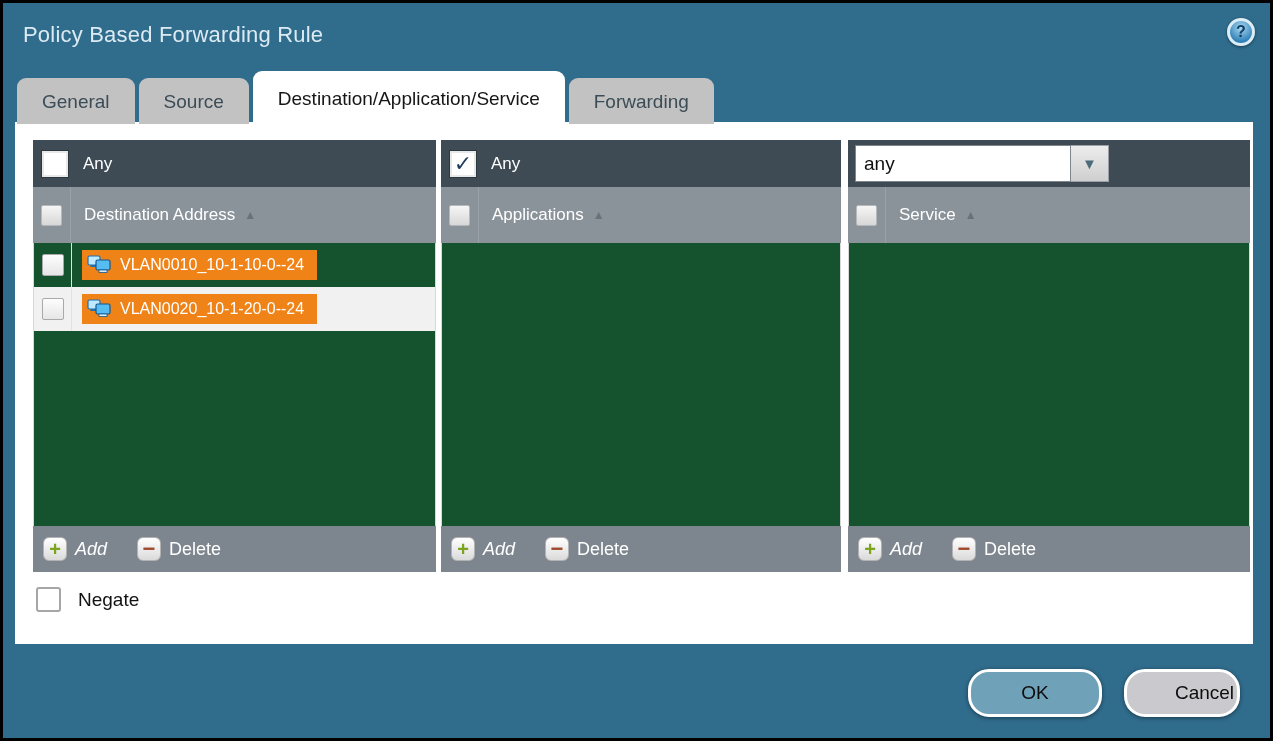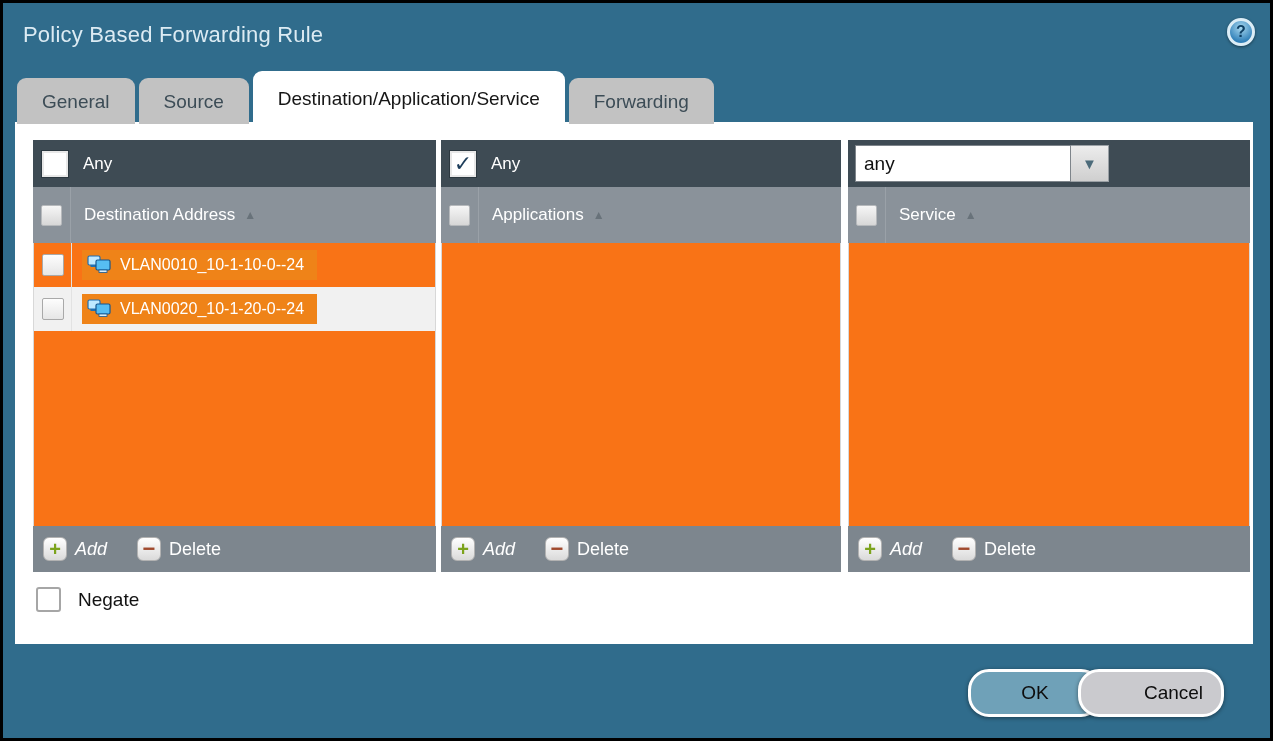--- a/index.html
+++ b/index.html
@@ -49,21 +49,21 @@
 
   .col-header {
     height:56px; background:#8a929a; display:flex; align-items:center;
     color:#fff; font-size:17px; flex:0 0 auto;
   }
   .hdr-cb-cell { width:38px; align-self:stretch; display:flex; align-items:center; justify-content:center; border-right:1px solid #9aa1a8; }
   .cb-disabled { width:21px; height:21px; border-radius:2px; background:linear-gradient(#f6f6f6,#d7d7d7); border:1px solid #b6b9bc; cursor:pointer; }
   .hdr-label { margin-left:13px; display:flex; align-items:center; gap:9px; cursor:pointer; }
   .sort { color:#68727a; font-size:12px; line-height:1; }
 
-  .list { flex:1 1 auto; background:#f97316; border-left:1px solid #d8d8d8; border-right:1px solid #d8d8d8; overflow:hidden; }
+  .list { flex:1 1 auto; background:#14532d; border-left:1px solid #d8d8d8; border-right:1px solid #d8d8d8; overflow:hidden; }
   .row { height:44px; display:flex; align-items:center; cursor:pointer; }
   .row.alt { background:#f1f1f1; }
   .row-cb-cell { width:38px; align-self:stretch; display:flex; align-items:center; justify-content:center; border-right:1px solid #e2e2e2; }
   .cb-row { width:22px; height:22px; border-radius:2px; background:linear-gradient(#fdfdfd,#e6e6e6); border:1px solid #a9a9a9; cursor:pointer; }
   .chip {
     margin-left:10px; height:30px; background:#ef8318; color:#fff; font-size:16px;
     display:inline-flex; align-items:center; gap:8px; padding:0 13px 0 5px; white-space:nowrap;
   }
 
   .bottom-bar {
@@ -97,21 +97,21 @@
   .negate-row { position:absolute; left:21px; top:465px; display:flex; align-items:center; gap:17px; font-size:19px; color:#121212; }
   .cb-negate { width:25px; height:25px; background:#fff; border:2px solid #a6a6a6; border-radius:3px; cursor:pointer; }
 
   
   .btn {
     position:absolute; top:666px; height:48px; border:3px solid #fff; border-radius:21px;
     display:flex; align-items:center; justify-content:center; font-size:19px; color:#0d0d0d;
     cursor:pointer; box-shadow:0 1px 4px rgba(0,0,0,.45); z-index:3;
   }
   .btn-ok { left:965px; width:134px; background:#6fa1b8; }
-  .btn-cancel { left:1075px; width:146px; background:#cacace;padding-left:45px; }
+  .btn-cancel { left:1121px; width:116px; background:#cacace;padding-left:45px; }
 
   .net-icon { flex:0 0 auto; }
 </style>
 </head>
 <body>
 
 <div class="dialog">
 
   <div class="title">Policy Based Forwarding Rule</div>
   <div class="help">

